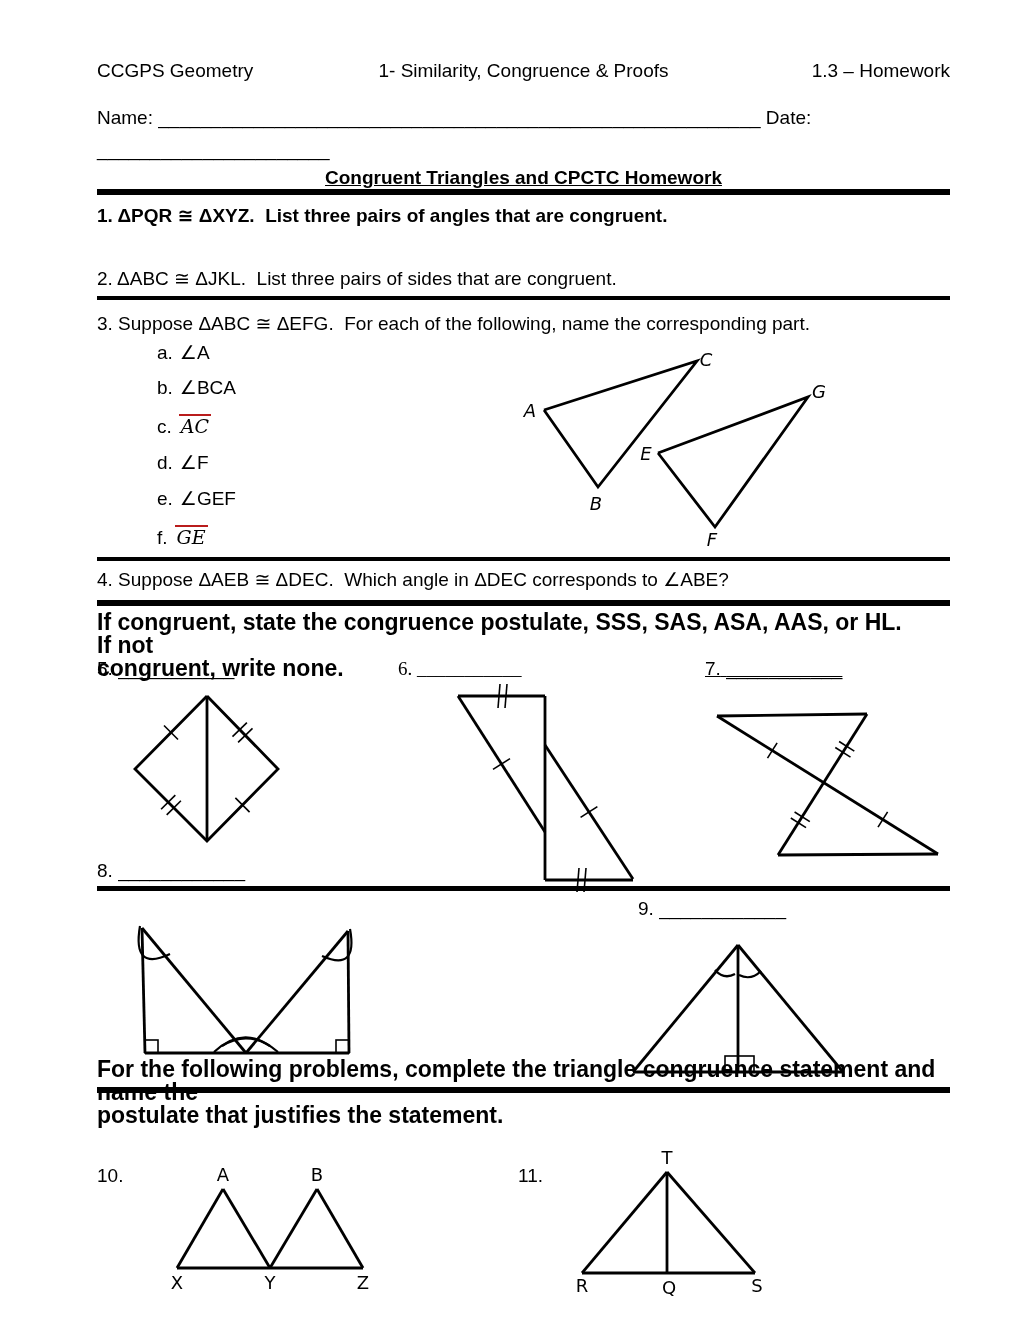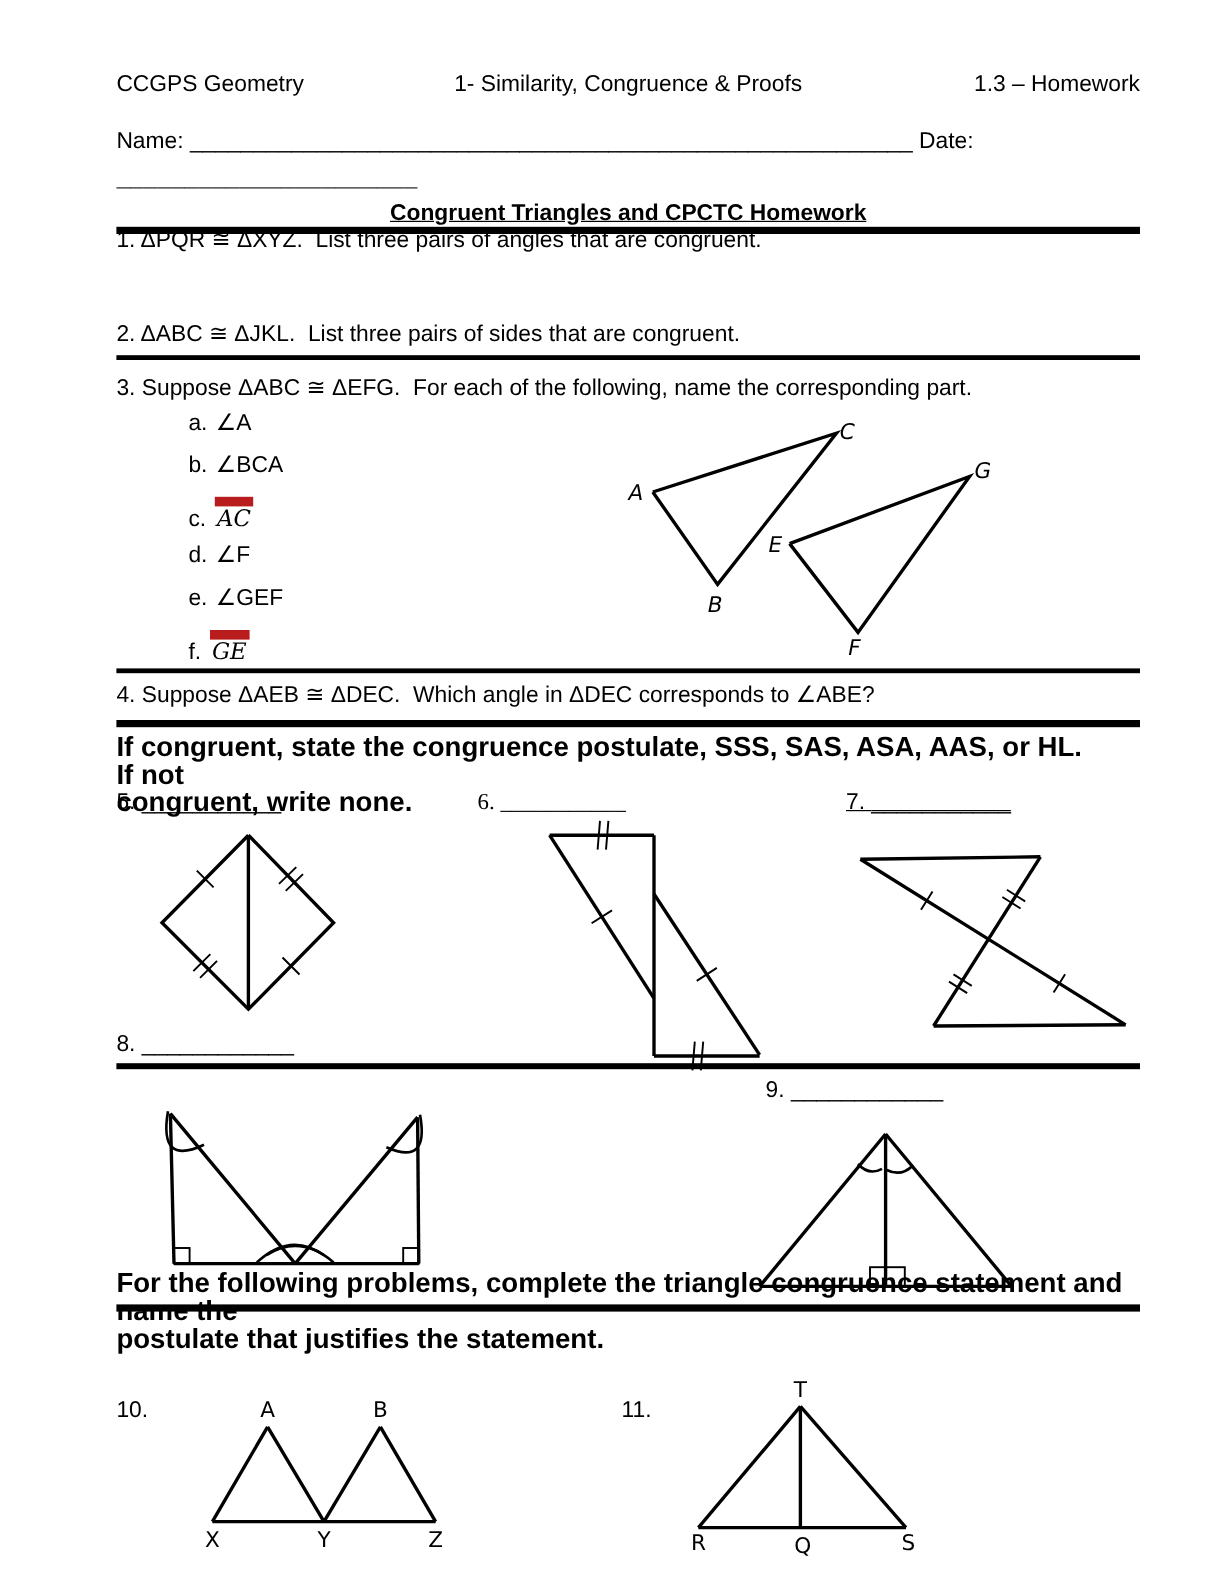--- a/index.html
+++ b/index.html
@@ -8,44 +8,44 @@
     font-family:"Liberation Sans","DejaVu Sans",sans-serif;
     position:relative;overflow:hidden;
   }
   .abs{position:absolute;}
   .txt{font-size:19px;line-height:22px;white-space:pre-wrap;}
   .center{text-align:center;}
   .right{text-align:right;}
   .rule{background:#000;}
   .title{font-size:19px;font-weight:bold;text-decoration:underline;}
   .item-prefix{display:inline-block;margin-right:7px;}
-  .ovl{font-style:italic;font-family:"DejaVu Serif","Liberation Serif",serif;border-top:8px solid #b91c1c;padding:0 2px;display:inline-block;line-height:20px;}
+  .ovl{font-style:italic;font-family:"DejaVu Serif","Liberation Serif",serif;border-top:2px solid #b91c1c;padding:0 2px;display:inline-block;line-height:20px;}
   .instr{font-size:23px;line-height:23px;font-weight:bold;white-space:pre-wrap;}
   svg{display:block;}
   svg line, svg path, svg polyline, svg rect{stroke:#000;fill:none;}
   .edge{stroke-width:2.8;}
   .thin{stroke-width:1.6;}
   .arc{stroke-width:2.2;}
   .figlbl{font-size:18px;fill:#000;stroke:none;font-family:"DejaVu Sans",sans-serif;}
   .figlbl-i{font-style:italic;}
 </style>
 </head>
 <body>
 
 <div class="abs txt" style="left:97px;top:60px;">CCGPS Geometry</div>
 <div class="abs txt center" style="left:97px;top:60px;width:853px;">1- Similarity, Congruence &amp; Proofs</div>
 <div class="abs txt right" style="left:600px;top:60px;width:350px;">1.3 – Homework</div>
 
 <div class="abs txt" style="left:97px;top:107px;"><span>Name:</span> <span>_________________________________________________________</span> <span>Date:</span></div>
-<div class="abs txt" style="left:97px;top:139px;font-family:Liberation Mono, monospace;">______________________</div>
+<div class="abs txt" style="left:97px;top:139px;">______________________</div>
 
 <div class="abs title center" style="left:97px;top:167px;width:853px;">Congruent Triangles and CPCTC Homework</div>
 <div class="abs rule" style="left:97px;top:189px;width:853px;height:6px;"></div>
 
-<div class="abs txt" style="left:97px;top:190px;width:853px;">1. ΔPQR ≅ ΔXYZ.  List three pairs of angles that are congruent.</div>
+<div class="abs txt" style="left:97px;top:205px;width:853px;font-weight:bold;">1. ΔPQR ≅ ΔXYZ.  List three pairs of angles that are congruent.</div>
 <div class="abs txt" style="left:97px;top:268px;width:853px;">2. ΔABC ≅ ΔJKL.  List three pairs of sides that are congruent.</div>
 <div class="abs rule" style="left:97px;top:296px;width:853px;height:4px;"></div>
 
 <div class="abs txt" style="left:97px;top:313px;width:853px;">3. Suppose ΔABC ≅ ΔEFG.  For each of the following, name the corresponding part.</div>
 <div class="abs txt" style="left:157px;top:342px;"><span class="item-prefix">a.</span><span>∠A</span></div>
 <div class="abs txt" style="left:157px;top:377px;"><span class="item-prefix">b.</span><span>∠BCA</span></div>
 <div class="abs txt" style="left:157px;top:414px;"><span class="item-prefix">c.</span><span class="ovl">AC</span></div>
 <div class="abs txt" style="left:157px;top:452px;"><span class="item-prefix">d.</span><span>∠F</span></div>
 <div class="abs txt" style="left:157px;top:488px;"><span class="item-prefix">e.</span><span>∠GEF</span></div>
 <div class="abs txt" style="left:157px;top:525px;"><span class="item-prefix">f.</span><span class="ovl">GE</span></div>

